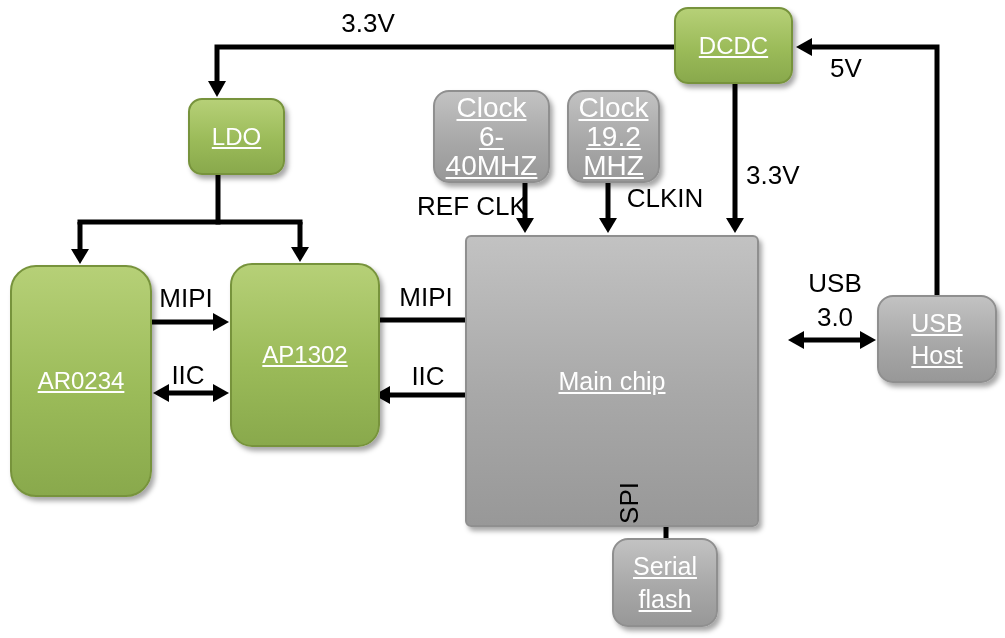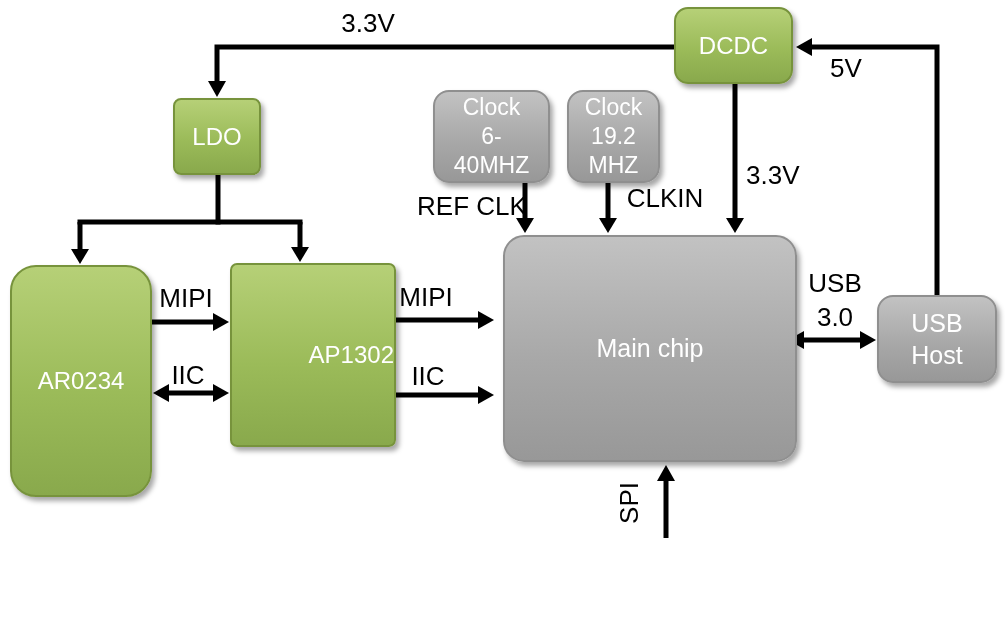--- a/index.html
+++ b/index.html
@@ -14,35 +14,36 @@
     font-family:"Liberation Sans", sans-serif; overflow:hidden;
   }
   #wires{position:absolute;left:0;top:0;width:1005px;height:638px;z-index:1;}
   .wire{stroke:var(--connector);stroke-width:5;fill:none;stroke-linejoin:miter;}
   .head{fill:var(--connector);stroke:none;}
   .block{
     position:absolute;box-sizing:border-box;z-index:2;
     display:flex;flex-direction:column;align-items:center;justify-content:center;
     color:var(--block-text);text-align:center;
     box-shadow:3px 4px 5px rgba(0,0,0,0.35);
+    text-decoration:underline;
   }
   .green{
     background:linear-gradient(180deg,var(--green-light) 0%,var(--green-fill) 55%,var(--green-dark) 100%);
     border:2px solid var(--green-border);
   }
   .gray{
     background:linear-gradient(180deg,var(--gray-light) 0%,var(--gray-fill) 55%,var(--gray-dark) 100%);
     border:2px solid var(--gray-border);
   }
   .edge-label{
     position:absolute;z-index:3;color:var(--label-text);font-size:26px;white-space:nowrap;line-height:1.1;
   }
   .centerx{transform:translateX(-50%);}
   #lbl-spi{transform:translate(-50%,-50%) rotate(-90deg);}
-  .fs24{font-size:24px;} .fs25{font-size:25px;} .fs23{font-size:23px;}
+  .fs24{font-size:24px;} .fs25{font-size:25px;} .fs23{font-size:28px;}
   .lh29{line-height:29px;} .lh32{line-height:32px;} .lh33{line-height:33px;}
 </style>
 </head>
 <body>
 
 <div id="canvas">
 
   <svg id="wires" viewBox="0 0 1005 638" xmlns="http://www.w3.org/2000/svg">
 
     <g>
@@ -106,21 +107,21 @@
       <polygon class="head" points="804,331 804,349 788,340"></polygon>
       <polygon class="head" points="860,331 860,349 876,340"></polygon>
     </g>
 
     <g>
       <line class="wire" x1="666" y1="538" x2="666" y2="480"></line>
       <polygon class="head" points="657,481 675,481 666,465"></polygon>
     </g>
   </svg>
 
-  <div class="block green fs24" style="left:173px;top:98px;width:88px;height:77px;border-radius:8px;">
+  <div class="block green fs24" style="left:188px;top:98px;width:97px;height:77px;border-radius:14px;">
     <span>LDO</span>
   </div>
 
   <div class="block green fs24" style="left:674px;top:7px;width:119px;height:77px;border-radius:14px;">
     <span>DCDC</span>
   </div>
 
   <div class="block gray fs23 lh29" style="left:433px;top:90px;width:117px;height:93px;border-radius:16px;">
     <span>Clock</span>
     <span>6-</span>
@@ -130,33 +131,37 @@
   <div class="block gray fs23 lh29" style="left:567px;top:90px;width:93px;height:93px;border-radius:16px;">
     <span>Clock</span>
     <span>19.2</span>
     <span>MHZ</span>
   </div>
 
   <div class="block green fs24" style="left:10px;top:265px;width:142px;height:232px;border-radius:26px;">
     <span>AR0234</span>
   </div>
 
-  <div class="block green fs24" style="left:230px;top:263px;width:166px;height:184px;border-radius:7px;align-items:flex-end;">
+  <div class="block green fs24" style="left:230px;top:263px;width:150px;height:184px;border-radius:22px;">
     <span>AP1302</span>
   </div>
 
-  <div class="block gray fs25" style="left:503px;top:235px;width:294px;height:227px;border-radius:21px;">
+  <div class="block gray fs25" style="left:465px;top:235px;width:294px;height:292px;border-radius:6px;">
     <span>Main chip</span>
   </div>
 
   <div class="block gray fs25 lh32" style="left:877px;top:295px;width:120px;height:88px;border-radius:16px;">
     <span>USB</span>
     <span>Host</span>
   </div>
 
+  <div class="block gray fs25 lh33" style="left:612px;top:538px;width:106px;height:89px;border-radius:16px;">
+    <span>Serial</span>
+    <span>flash</span>
+  </div>
 
   <div class="edge-label centerx" style="left:368px;top:9px;">3.3V</div>
 
   <div class="edge-label" style="left:830px;top:54px;">5V</div>
 
 
   <div class="edge-label centerx" style="left:186px;top:284px;">MIPI</div>
 
   <div class="edge-label centerx" style="left:188px;top:361px;">IIC</div>
 

